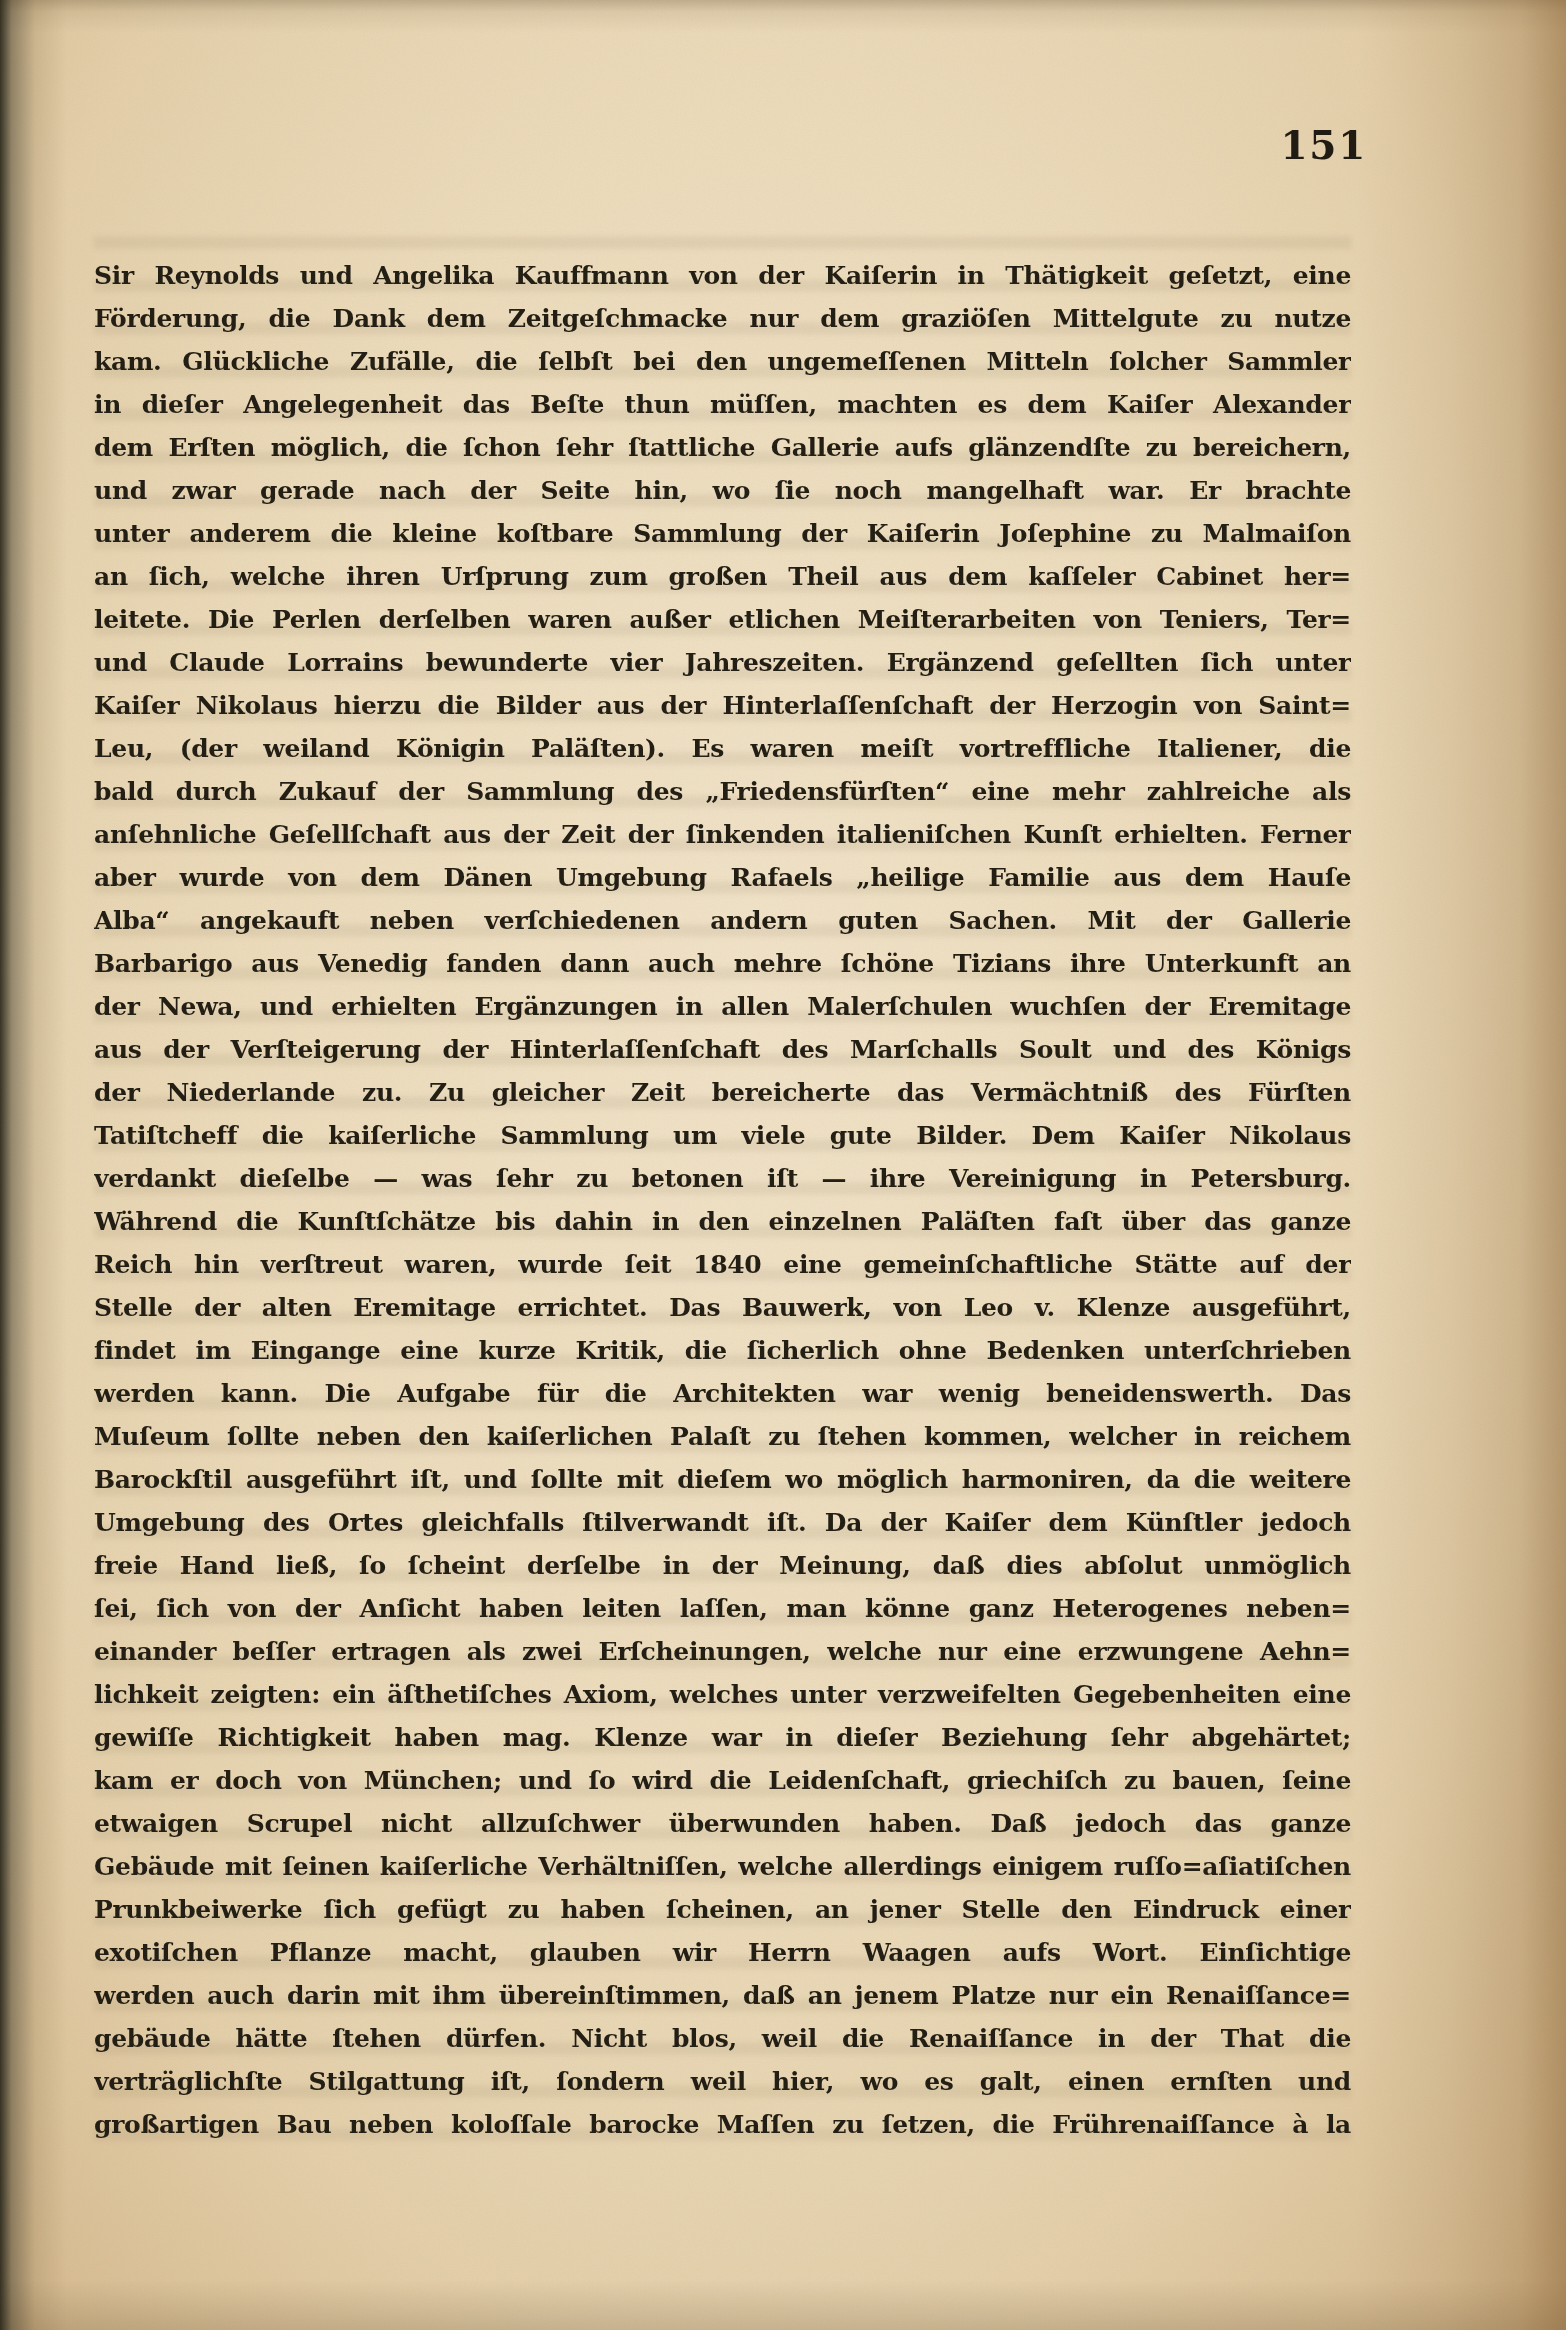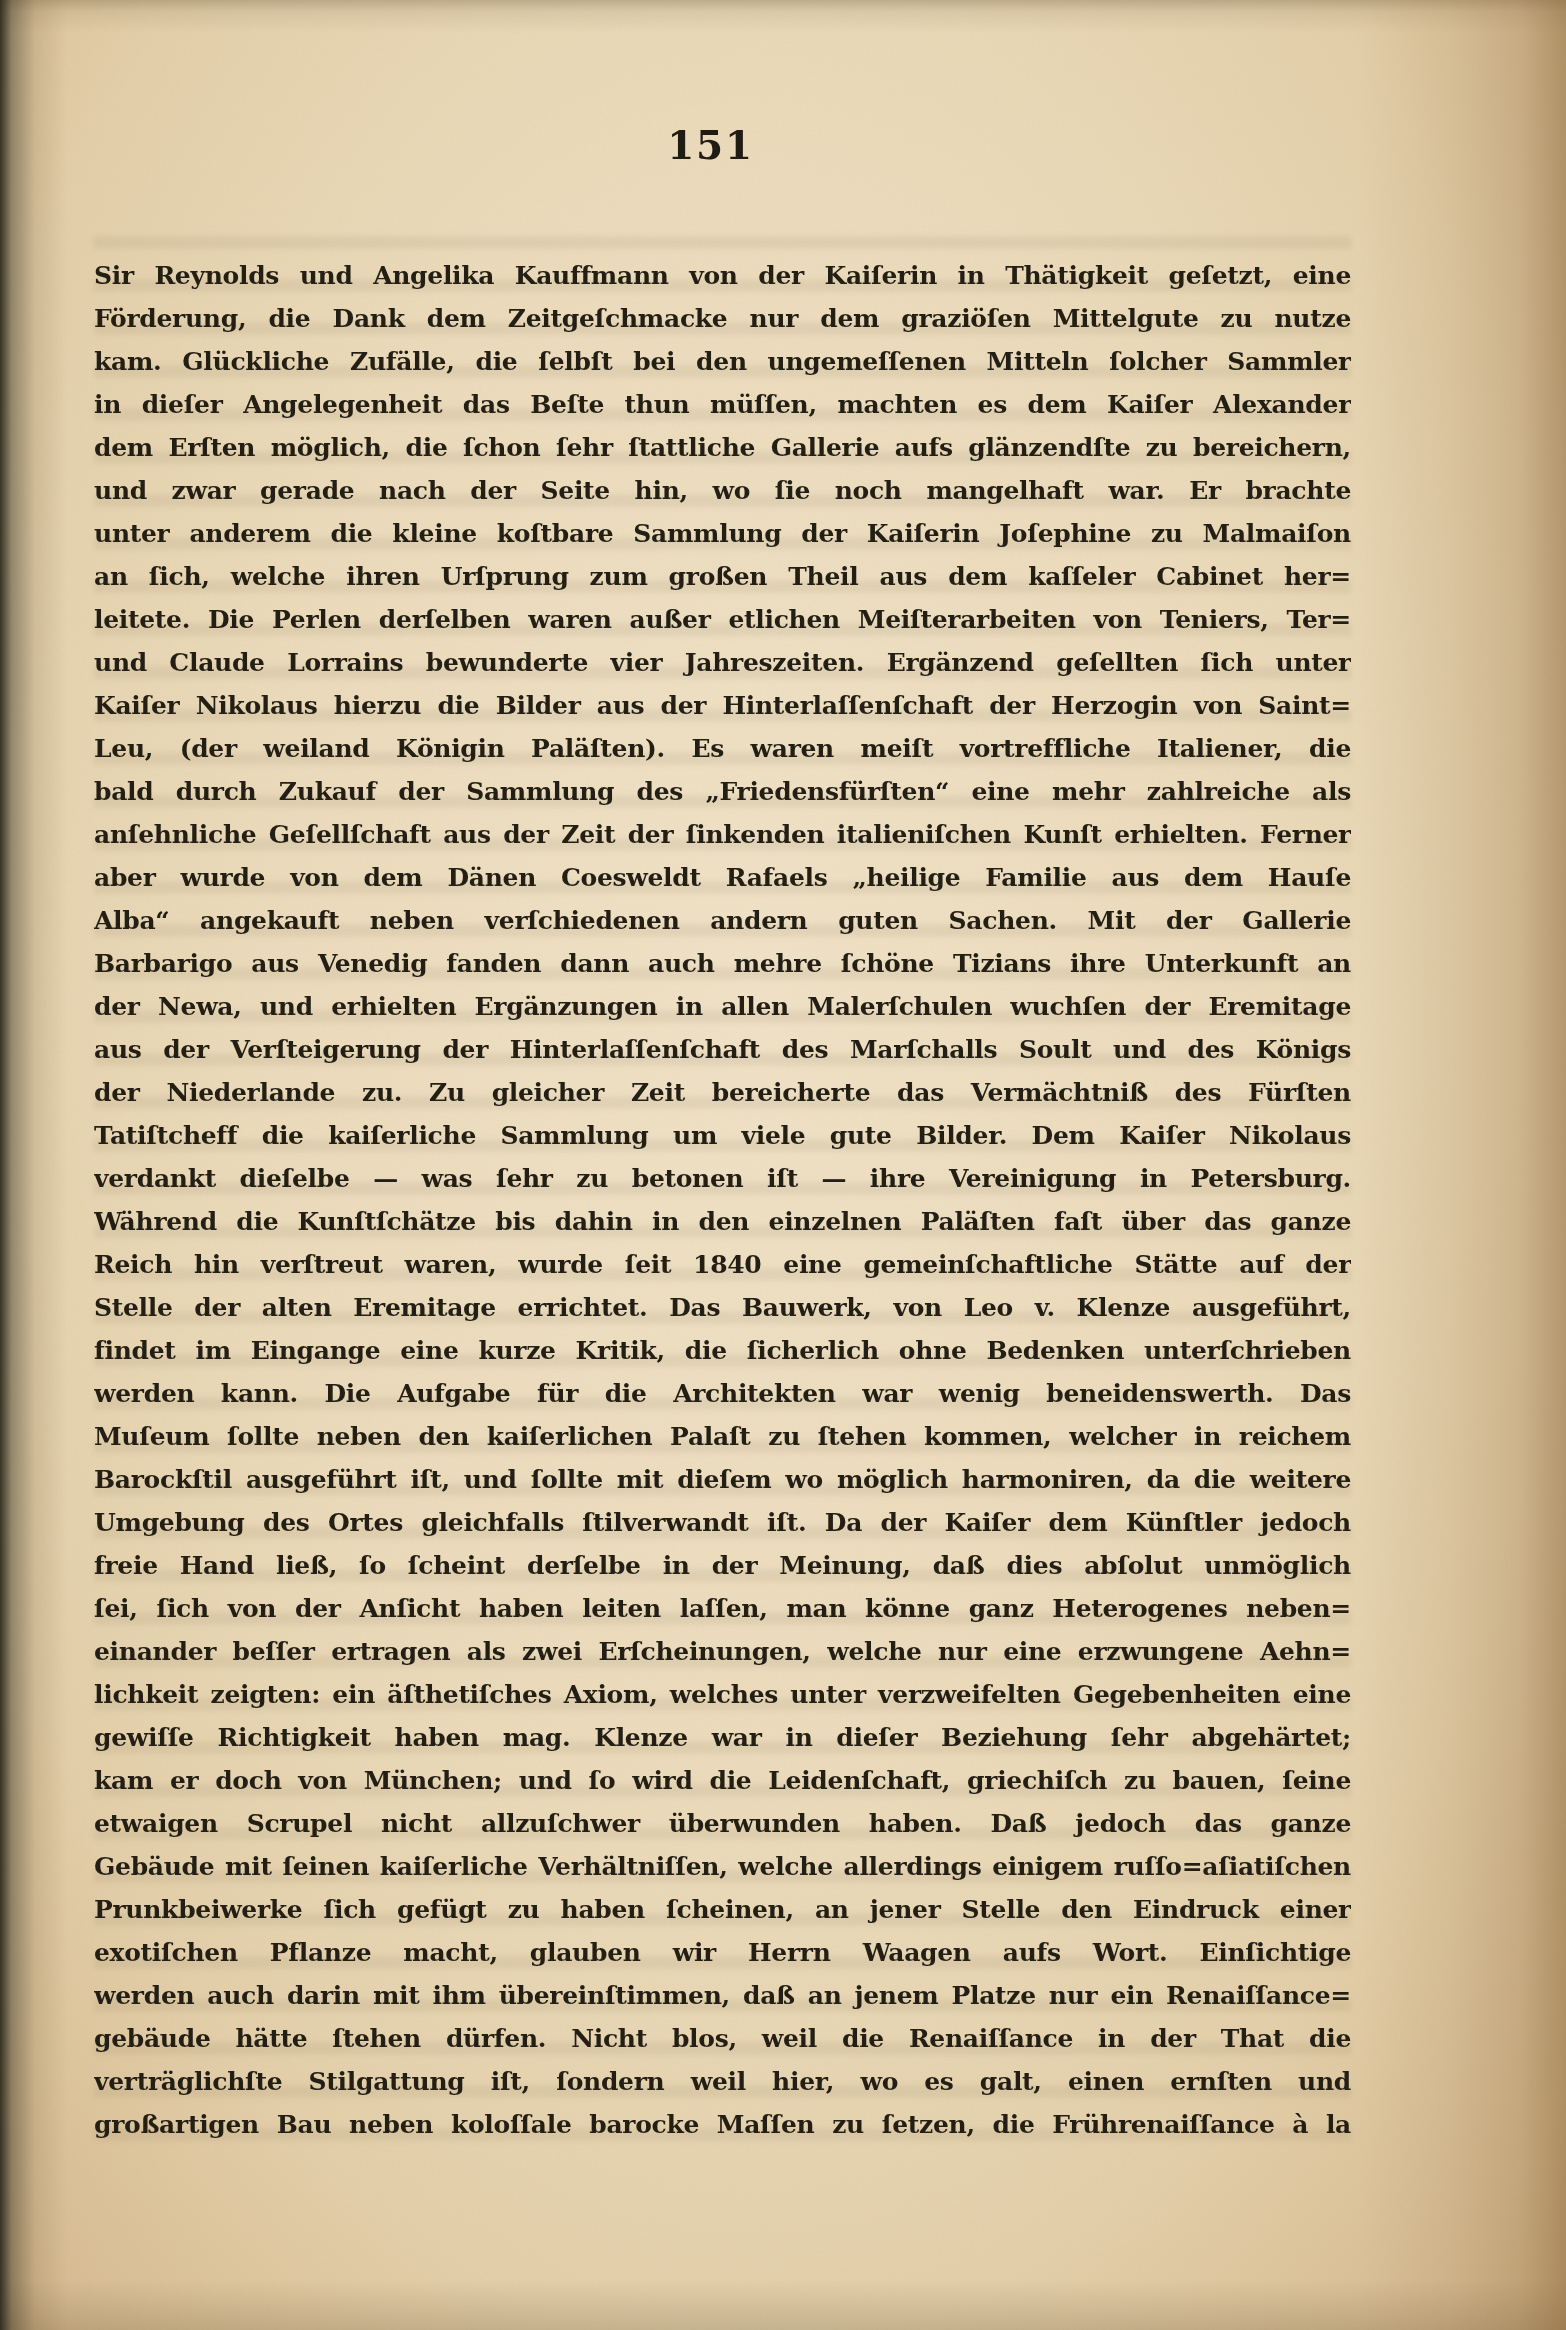--- a/index.html
+++ b/index.html
@@ -26,22 +26,22 @@
     background: repeating-linear-gradient(180deg,
       rgba(0,0,0,0) 0px, rgba(0,0,0,0) 25px,
       rgba(122,104,74,0.10) 28px, rgba(122,104,74,0.10) 37px,
       rgba(0,0,0,0) 40px, rgba(0,0,0,0) 43px);
     filter: blur(2.5px);
   }
   .grain { position: absolute; inset: 0; mix-blend-mode: multiply; opacity: 0.55; pointer-events: none; }
 
   .page-number {
     position: absolute;
-    left: 82px; top: 122px; width: 1257px; height: 47px;
-    text-align: center;
+    left: 110px; top: 122px; width: 1257px; height: 47px;
+    text-align: right;
     font-size: 39px; font-weight: bold;
     letter-spacing: 1.7px;
     color: #211c13;
   }
   .text-block {
     position: absolute;
     left: 94px; top: 210px; width: 1257px;
     color: #241f15;
     margin-top: 44px;
   }
@@ -74,21 +74,21 @@
     <div class="line">dem Erſten möglich, die ſchon ſehr ſtattliche Gallerie aufs glänzendſte zu bereichern,</div>
     <div class="line">und zwar gerade nach der Seite hin, wo ſie noch mangelhaft war.  Er brachte</div>
     <div class="line">unter anderem die kleine koſtbare Sammlung der Kaiſerin Joſephine zu Malmaiſon</div>
     <div class="line">an ſich, welche ihren Urſprung zum großen Theil aus dem kaſſeler Cabinet her=</div>
     <div class="line">leitete.  Die Perlen derſelben waren außer etlichen Meiſterarbeiten von Teniers, Ter=</div>
     <div class="line">und Claude Lorrains bewunderte vier Jahreszeiten.  Ergänzend geſellten ſich unter</div>
     <div class="line">Kaiſer Nikolaus hierzu die Bilder aus der Hinterlaſſenſchaft der Herzogin von Saint=</div>
     <div class="line">Leu, (der weiland Königin Paläſten).  Es waren meiſt vortreffliche Italiener, die</div>
     <div class="line">bald durch Zukauf der Sammlung des „Friedensfürſten“ eine mehr zahlreiche als</div>
     <div class="line">anſehnliche Geſellſchaft aus der Zeit der ſinkenden italieniſchen Kunſt erhielten.  Ferner</div>
-    <div class="line">aber wurde von dem Dänen Coesweldt Rafaels „heilige Familie aus dem Hauſe</div>
+    <div class="line">aber wurde von dem Dänen Umgebung Rafaels „heilige Familie aus dem Hauſe</div>
     <div class="line">Alba“ angekauft neben verſchiedenen andern guten Sachen.  Mit der Gallerie</div>
     <div class="line">Barbarigo aus Venedig fanden dann auch mehre ſchöne Tizians ihre Unterkunft an</div>
     <div class="line">der Newa, und erhielten Ergänzungen in allen Malerſchulen wuchſen der Eremitage</div>
     <div class="line">aus der Verſteigerung der Hinterlaſſenſchaft des Marſchalls Soult und des Königs</div>
     <div class="line">der Niederlande zu.  Zu gleicher Zeit bereicherte das Vermächtniß des Fürſten</div>
     <div class="line">Tatiſtcheff die kaiſerliche Sammlung um viele gute Bilder.  Dem Kaiſer Nikolaus</div>
     <div class="line">verdankt dieſelbe — was ſehr zu betonen iſt — ihre Vereinigung in Petersburg.</div>
     <div class="line">Während die Kunſtſchätze bis dahin in den einzelnen Paläſten faſt über das ganze</div>
     <div class="line">Reich hin verſtreut waren, wurde ſeit 1840 eine gemeinſchaftliche Stätte auf der</div>
     <div class="line">Stelle der alten Eremitage errichtet.  Das Bauwerk, von Leo v. Klenze ausgeführt,</div>

